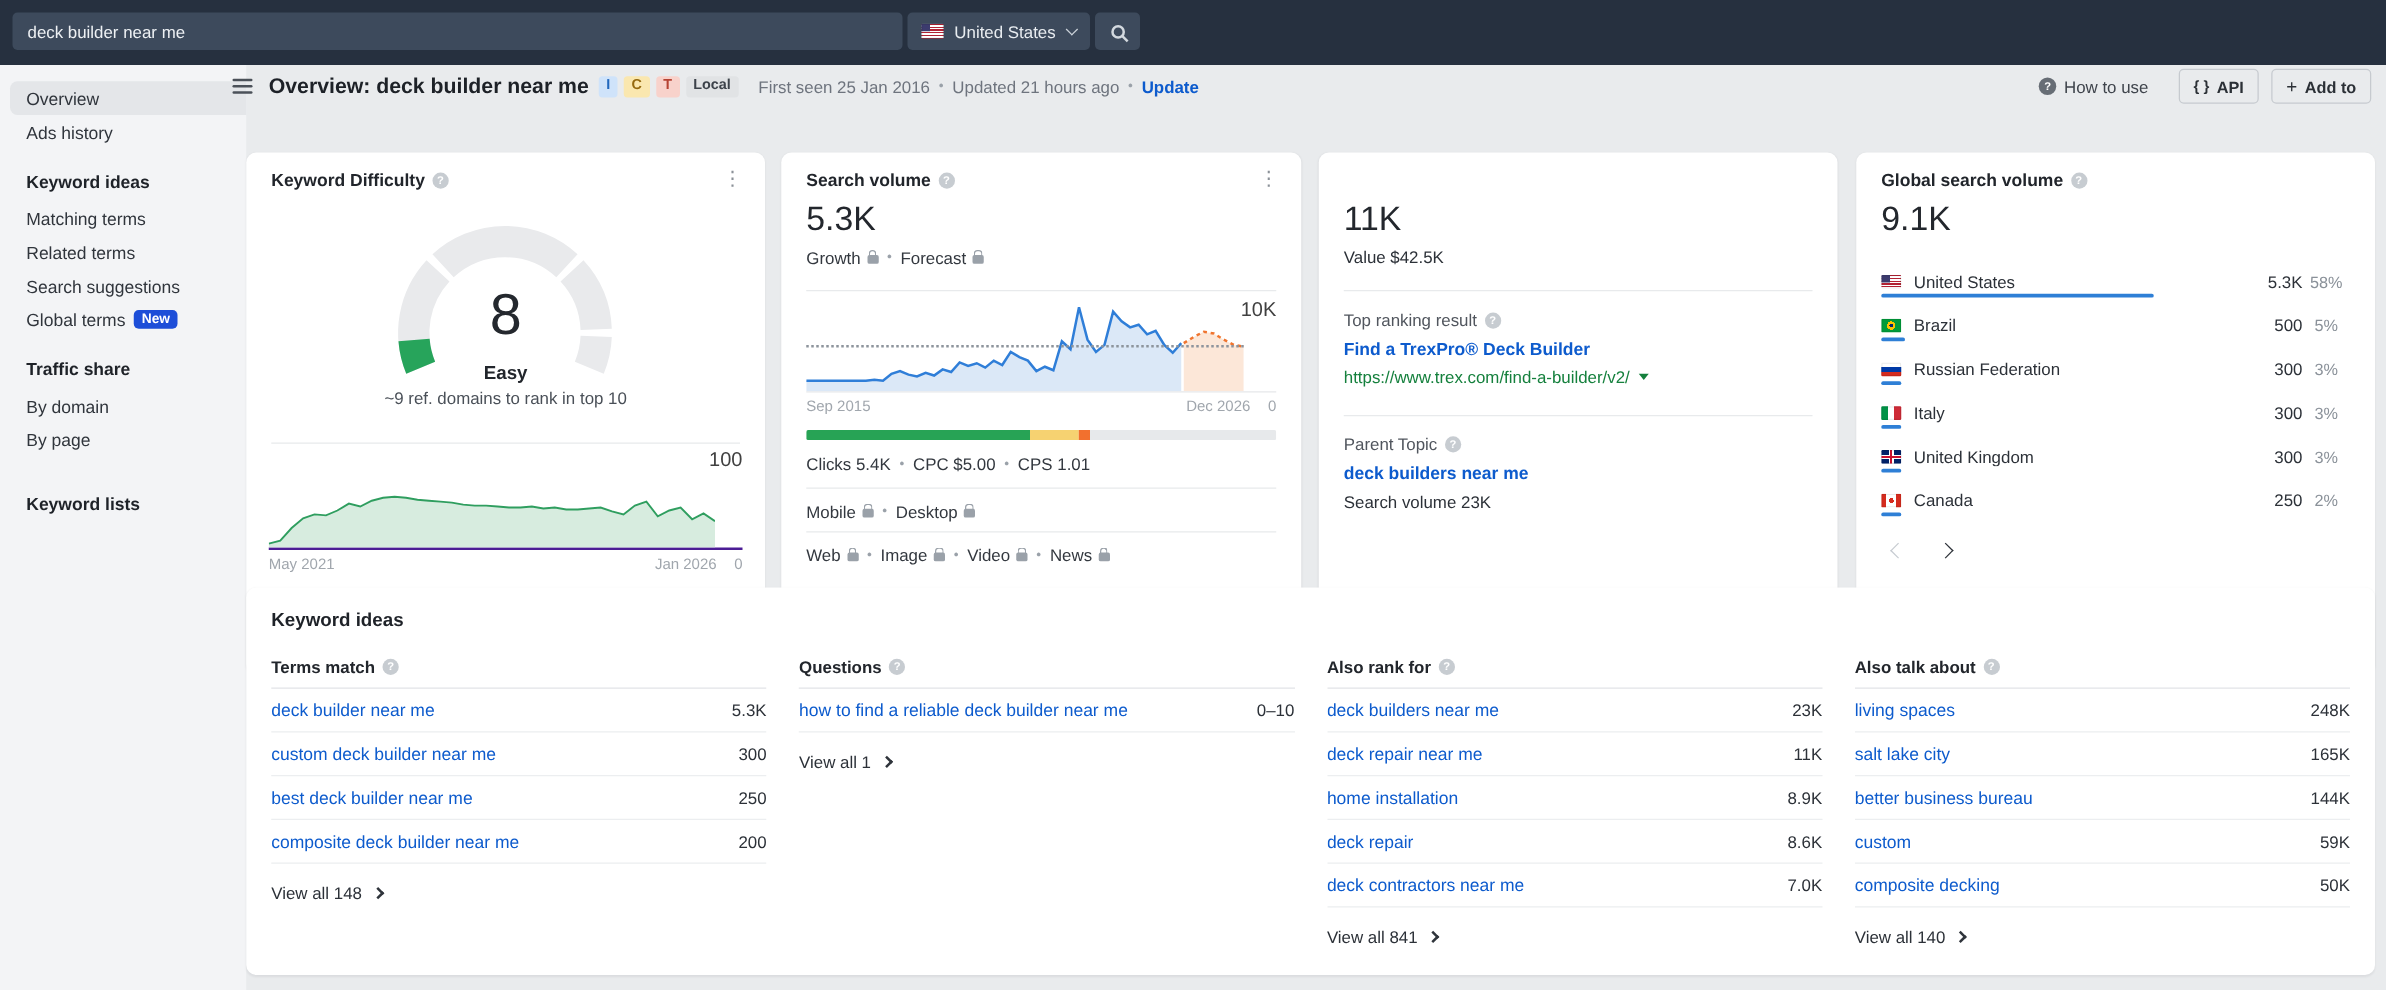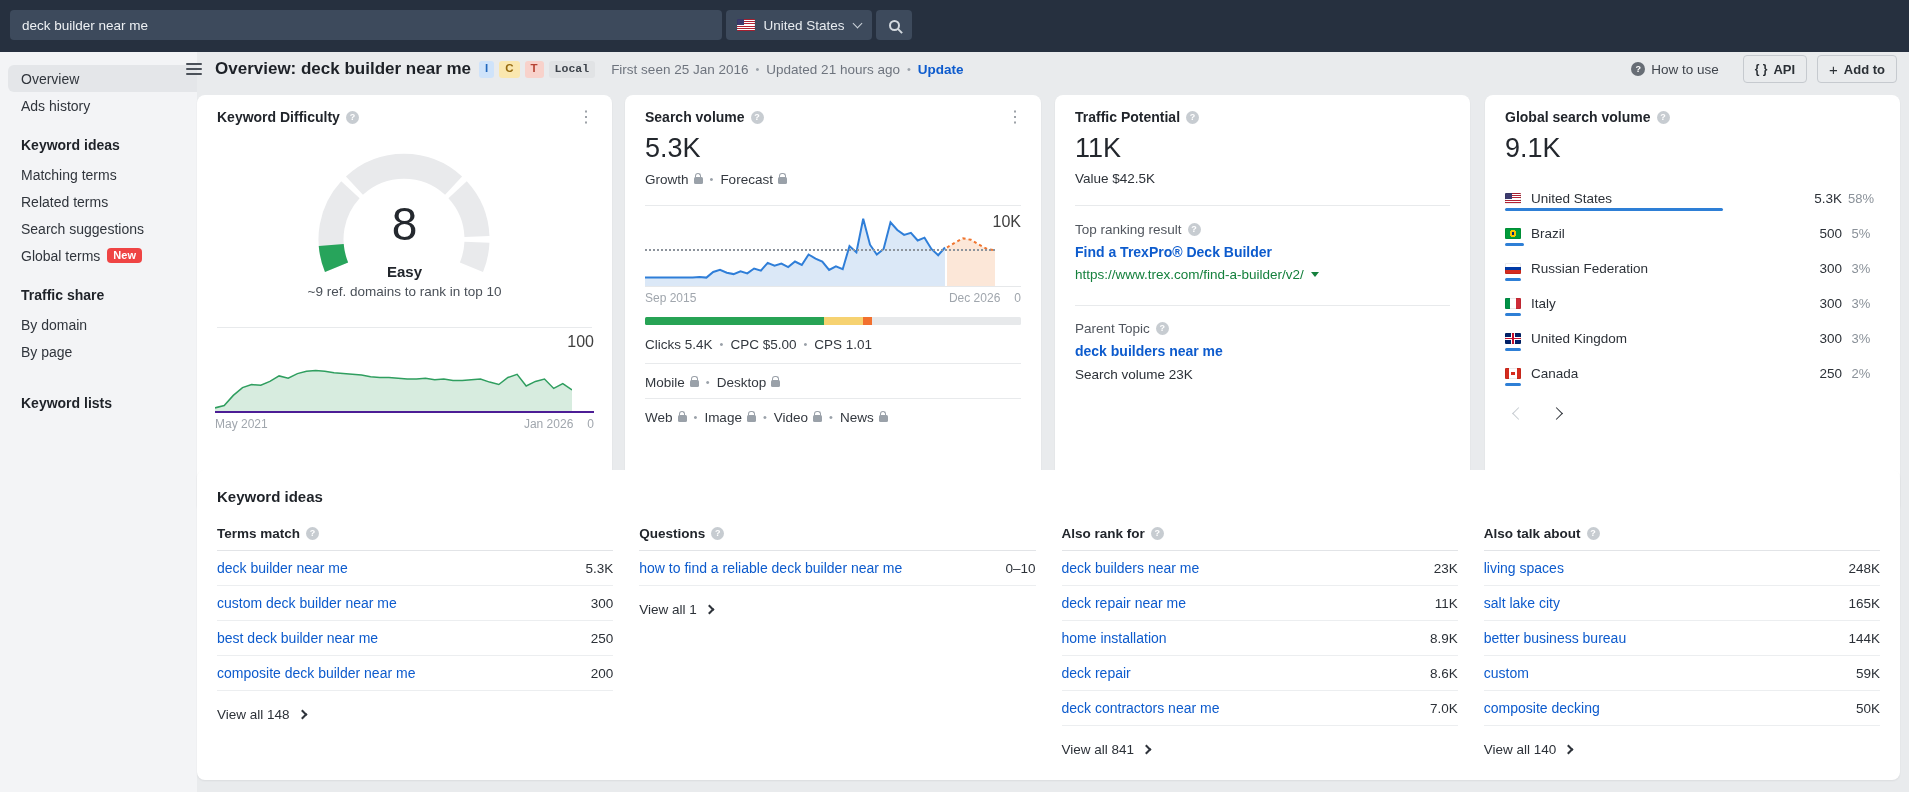--- a/index.html
+++ b/index.html
@@ -24,21 +24,21 @@
   .flag-ru{background:linear-gradient(180deg,#fff 0 33%,#0039a6 33% 66%,#d52b1e 66%)}
   .flag-it{background:linear-gradient(90deg,#009246 0 33%,#fff 33% 66%,#ce2b37 66%)}
   .flag-gb{background-image:linear-gradient(0deg,transparent 45%,#c8102e 45% 55%,transparent 55%),linear-gradient(90deg,transparent 44%,#c8102e 44% 56%,transparent 56%),linear-gradient(0deg,transparent 36%,#fff 36% 64%,transparent 64%),linear-gradient(90deg,transparent 37%,#fff 37% 63%,transparent 63%);background-color:#012169}
   .flag-ca{background:radial-gradient(circle at 50% 50%,#d52b1e 0 2px,transparent 2px),linear-gradient(90deg,#d52b1e 0 25%,#fff 25% 75%,#d52b1e 75%)}
 
   
   .sidebar{position:absolute;top:52px;left:0;width:197px;bottom:0;background:#f3f4f6;padding-top:13px}
   .side-item{height:27px;display:flex;align-items:center;padding-left:13px;margin-left:8px;font-size:14px;color:#30353c;cursor:pointer;border-radius:6px 0 0 6px}
   .side-item.selected{background:#e4e6e9}
   .side-header{font-size:14px;font-weight:700;color:#1e2228;padding-left:13px;margin:14px 0 4px 8px;height:24px;display:flex;align-items:center}
-  .new-badge{background:#ef4444;color:#fff;font-size:11px;font-weight:700;border-radius:4px;padding:2px 6px;margin-left:7px;line-height:1}
+  .new-badge{background:#1d4ed8;color:#fff;font-size:11px;font-weight:700;border-radius:4px;padding:2px 6px;margin-left:7px;line-height:1}
 
   
   .main-header{position:absolute;top:52px;left:186px;right:12px;height:34px;display:flex;align-items:center}
   .hamburger{width:16px;display:inline-flex;flex-direction:column;gap:3px;cursor:pointer;flex:none}
   .hamburger i{display:block;height:2px;background:#4b5159;border-radius:1px}
   .page-title{font-size:17px;font-weight:700;color:#1d2127;margin-left:13px;white-space:nowrap}
   .badges{display:inline-flex;align-items:center;margin-left:3px}
   .badge{height:17px;padding:0 6px;border-radius:3px;font-size:11.5px;font-weight:700;display:inline-flex;align-items:center;margin-left:5px;line-height:1}
   .meta{font-size:13.5px;color:#6e747e;white-space:nowrap}
   .meta-first{margin-left:16px}
@@ -47,21 +47,21 @@
   .spacer{flex:1}
   .howto{display:inline-flex;align-items:center;font-size:13.5px;color:#3f444c;cursor:pointer;margin-right:14px;white-space:nowrap}
   .help{width:13px;height:13px;border-radius:50%;background:#c7ccd1;margin-left:6px;display:inline-flex;align-items:center;justify-content:center;flex:none}
   .help::after{content:"?";color:#fff;font-size:9px;font-weight:700;line-height:1}
   .help-dark{background:#676d75;width:14px;height:14px;margin:0 6px 0 0}
   .hdr-btn{height:28px;border:1px solid #c6cacf;border-radius:4px;background:transparent;font-size:13px;font-weight:600;color:#2b3036;display:inline-flex;align-items:center;gap:6px;padding:0 11px;margin-left:10px;cursor:pointer;font-family:inherit;white-space:nowrap}
   .braces{font-weight:700;font-size:12px}
   .plus{font-size:15px;font-weight:400;line-height:1}
 
   
-  .card{position:absolute;top:95px;height:417px;background:#fff;border-radius:8px;box-shadow:0 1px 2px rgba(27,31,38,.07)}
+  .card{position:absolute;top:122px;height:417px;background:#fff;border-radius:8px;box-shadow:0 1px 2px rgba(27,31,38,.07)}
   #card-kd{left:197px;width:415px}
   #card-sv{left:625px;width:416px}
   #card-tp{left:1055px;width:415px}
   #card-gv{left:1485px;width:415px}
   .card-title-row{position:absolute;top:14px;left:20px;right:14px;display:flex;align-items:center}
   .card-title{font-size:14px;font-weight:700;color:#21252b}
   .kebab{margin-left:auto;color:#8b9198;font-size:16px;cursor:pointer;line-height:14px;padding:0 4px}
   .big-val{position:absolute;top:38px;left:20px;font-size:27px;color:#23272d}
   .divider{position:absolute;left:20px;right:20px;border-top:1px solid #e8eaec}
   .abs-row{position:absolute;left:20px;right:20px;display:flex;align-items:center;font-size:13.5px;color:#33383f}
@@ -173,21 +173,21 @@
     <span class="hamburger">
         <i></i>
         <i></i>
         <i></i>
       </span>
     <h1 class="page-title">Overview: deck builder near me</h1>
     <span class="badges" id="intent-badges">
         <span class="badge" style="background: rgb(207, 227, 250); color: rgb(34, 104, 189);">I</span>
         <span class="badge" style="background: rgb(250, 231, 175); color: rgb(149, 105, 15);">C</span>
         <span class="badge" style="background: rgb(248, 210, 203); color: rgb(182, 67, 52);">T</span>
-        <span class="badge" style="background: rgb(225, 227, 229); color: rgb(61, 67, 75); font-family: Liberation Mono, monospace;">Local</span>
+        <span class="badge" style="background: rgb(225, 227, 229); color: rgb(61, 67, 75);">Local</span>
       </span>
     <span class="meta meta-first">First seen 25 Jan 2016</span>
     <span class="meta-dot">•</span>
     <span class="meta">Updated 21 hours ago</span>
     <span class="meta-dot">•</span>
     <a class="update-link">Update</a>
     <span class="spacer"></span>
     <span class="howto">
       <span class="help help-dark"></span>
       <span>How to use</span>
@@ -296,24 +296,20 @@
         <span class="dot">•</span>
         <span class="lock-link">Video</span>
         <span class="lock"></span>
         <span class="dot">•</span>
         <span class="lock-link">News</span>
         <span class="lock"></span>
       </div>
   </section>
 
   <section class="card" id="card-tp">
-    <div class="card-title-row">
-      <span class="card-title">Traffic Potential</span>
-      <span class="help"></span>
-    </div>
     <div class="big-val">11K</div>
     <div class="tp-text" style="top:76px">Value $42.5K</div>
     <div class="divider" style="top:110px"></div>
     <div class="sec-label" style="top:127px">
       <span>Top ranking result</span>
       <span class="help"></span>
     </div>
     <a class="tp-link" style="top:149px">Find a TrexPro® Deck Builder</a>
     <a class="tp-url" style="top:172px">
       <span>https://www.trex.com/find-a-builder/v2/</span>

